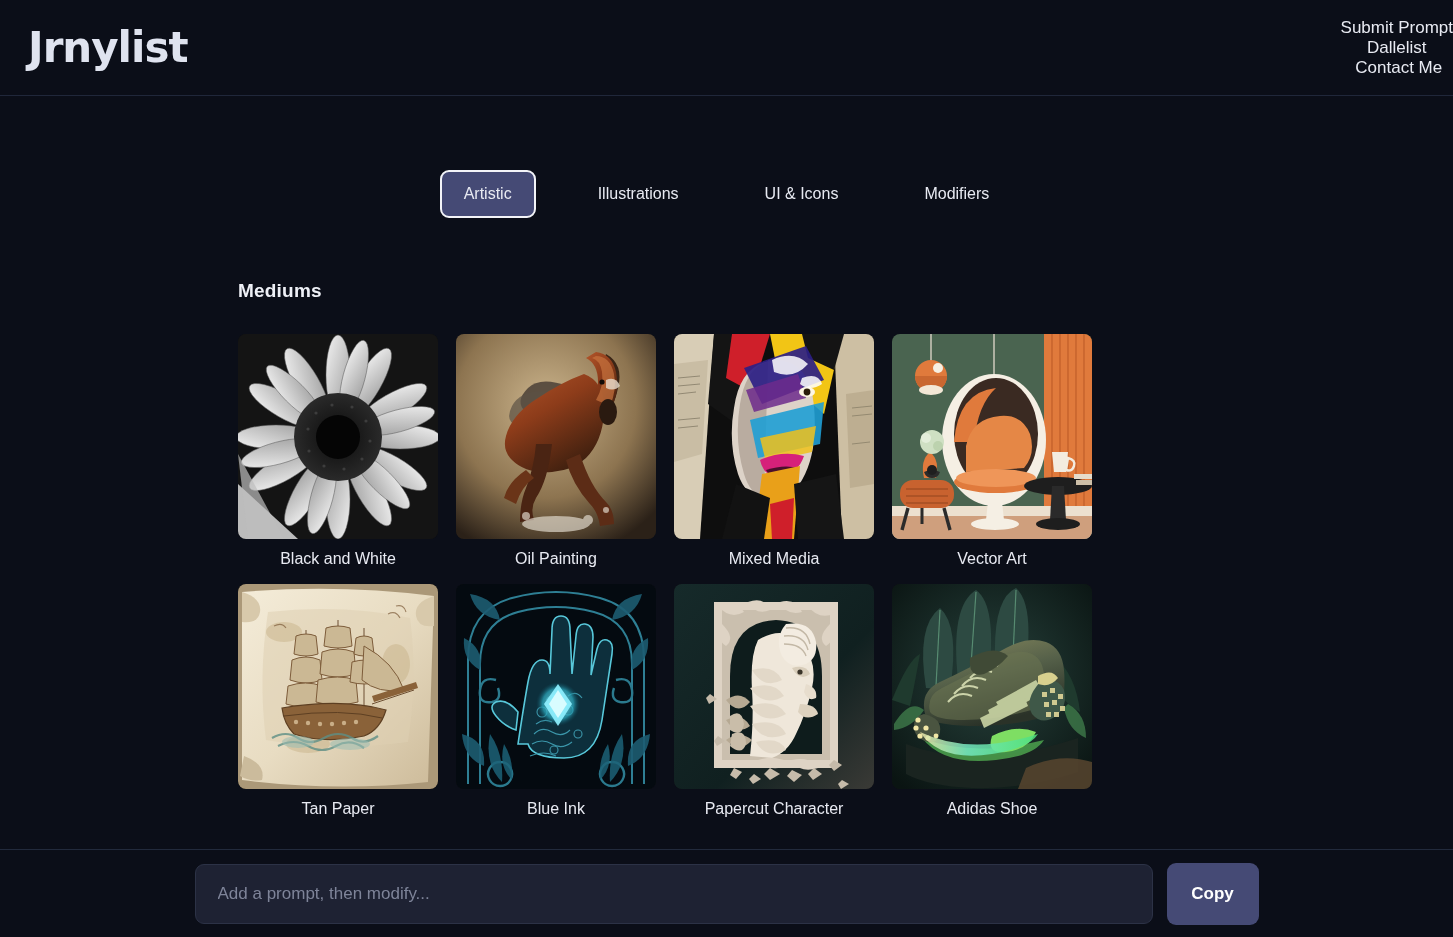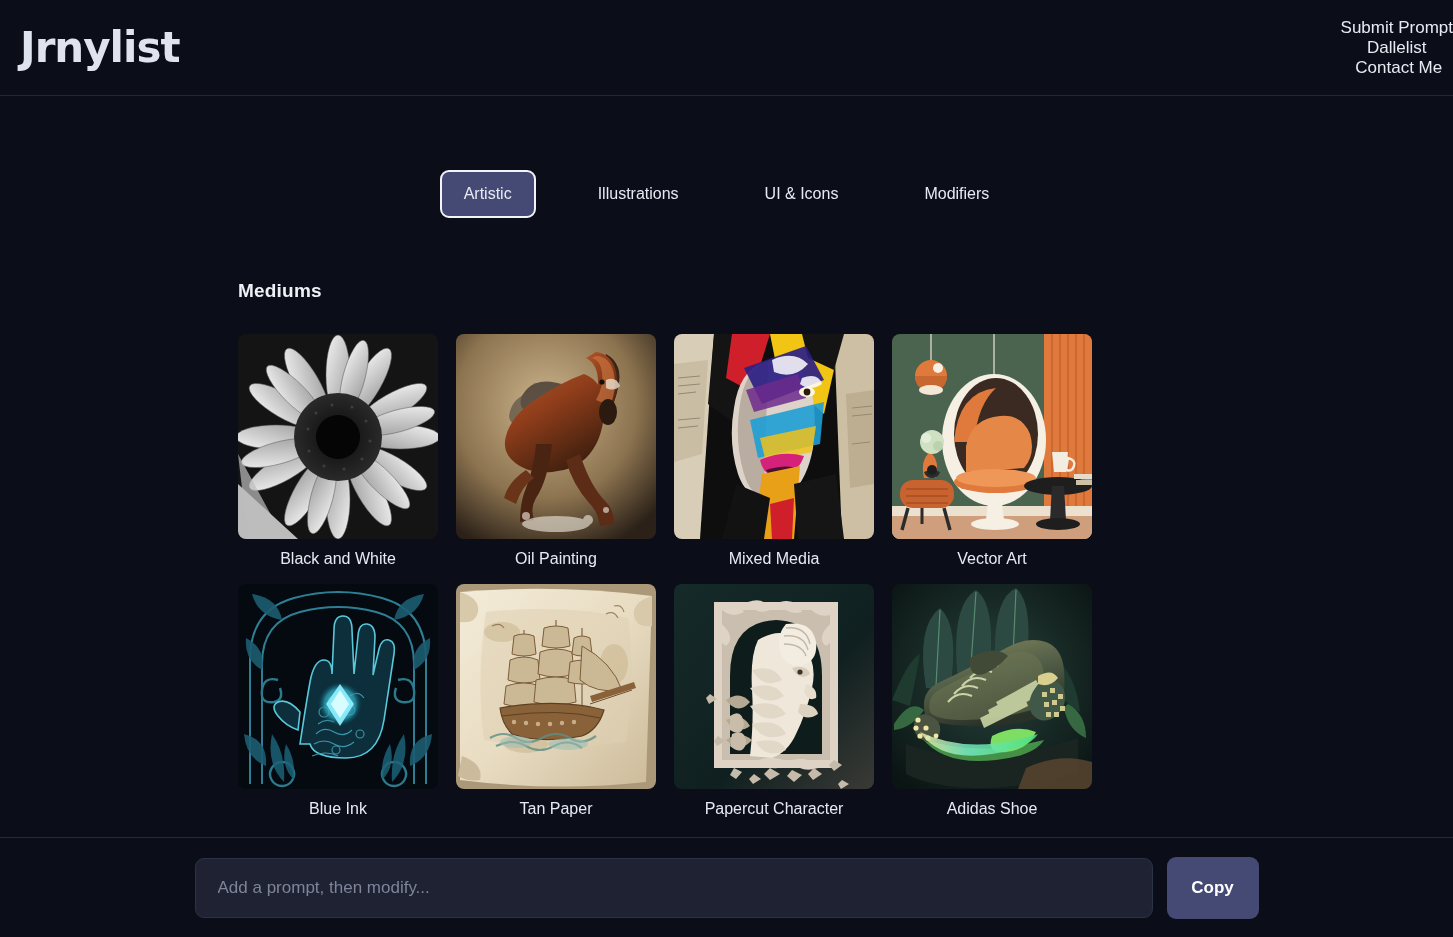--- a/index.html
+++ b/index.html
@@ -9,21 +9,21 @@
     font-family:"Liberation Sans", sans-serif;
     overflow:hidden;
   }
   #app { position:relative; width:1453px; height:937px; background:#0b0e18; }
 
   
   .header {
     position:absolute; top:0; left:0; width:1453px; height:96px;
     background:#0b0e18;
     border-bottom:1px solid #20273a;
-    display:flex; align-items:center; justify-content:space-between;
+    display:flex; align-items:center; justify-content:space-between;padding-left:8px;
   }
   .logo {
     margin-left:20px;
     font-family:"DejaVu Sans", sans-serif;
     font-weight:bold;
     font-size:42px;
     letter-spacing:-1px;
     color:#dfe3ef;
   }
   .nav { display:flex; align-items:center; gap:0; margin-right:0;flex-direction:column; }
@@ -70,21 +70,21 @@
     overflow:hidden; position:relative; background:#111;
   }
   .thumb svg { display:block; width:200px; height:205px; }
   .card-label {
     margin-top:11px; text-align:center;
     font-size:16px; color:#e8eaf2;
   }
 
   
   .bottombar {
-    position:absolute; left:0; bottom:0; width:1453px; height:100px;
+    position:absolute; left:0; bottom:0; width:1453px; height:88px;
     background:#0b0e18; border-top:1px solid #222a3c;
     display:flex; align-items:center; justify-content:center; gap:14px;
   }
   .prompt-input {
     width:958px; height:60px;
     background:#1e2233; border:1px solid #2c3246; border-radius:9px;
     color:#e8eaf2; font-size:17px; padding:0 22px;
     font-family:"Liberation Sans", sans-serif; outline:none;
   }
   .prompt-input::placeholder { color:#7e8499; }
@@ -317,77 +317,20 @@
             <rect x="184" y="146" width="20" height="5" fill="#cdbfa8"></rect>
           </svg>
         </div>
         <div class="card-label">Vector Art</div>
       </div>
 
       <div class="card">
         <div class="thumb">
           <svg viewBox="0 0 200 205">
             <defs>
-              <radialGradient id="glow" cx="50%" cy="50%" r="50%">
-                <stop offset="0%" stop-color="#b7fbff"></stop>
-                  <stop offset="70%" stop-color="#2aa6bb"></stop>
-                <stop offset="100%" stop-color="#0d4a5a" stop-opacity="0"></stop>
-              </radialGradient>
-            </defs>
-            <rect width="200" height="205" fill="#040a10"></rect>
-            <g stroke="#2e7f94" fill="none" stroke-width="2">
-              <path d="M12 200 L12 76 q0 -50 44 -62 q44 -12 88 0 q44 12 44 62 L188 200"></path>
-              <path d="M24 200 L24 80 q0 -42 38 -52 q38 -10 76 0 q38 10 38 52 L176 200"></path>
-            </g>
-            <g fill="#1d5d72" opacity=".9">
-              <path d="M14 10 q26 4 30 26 q-24 -4 -30 -26z"></path>
-              <path d="M186 10 q-26 4 -30 26 q24 -4 30 -26z"></path>
-              <path d="M8 54 q20 10 16 32 q-18 -10 -16 -32z"></path>
-              <path d="M192 54 q-20 10 -16 32 q18 -10 16 -32z"></path>
-              <path d="M6 150 q24 6 22 32 q-20 -8 -22 -32z"></path>
-              <path d="M194 150 q-24 6 -22 32 q20 -8 22 -32z"></path>
-            </g>
-            <g stroke="#2b7a8e" fill="none" stroke-width="2.4">
-              <path d="M40 96 q-14 -4 -16 10 q-2 14 12 12 q10 -2 6 -14"></path>
-              <path d="M160 96 q14 -4 16 10 q2 14 -12 12 q-10 -2 -6 -14"></path>
-              <path d="M44 178 a12 12 0 1 0 .1 0"></path>
-              <path d="M156 178 a12 12 0 1 0 .1 0"></path>
-            </g>
-            <path d="M62 160 q6 -40 10 -62 q4 -22 14 -22 q8 0 8 14 l2 -44 q0 -14 9 -14 q9 0 9 14 l2 44 l4 -38 q1 -13 9 -12 q8 1 8 13 l-2 38 l6 -26 q3 -11 10 -9 q7 2 5 14 l-10 66 q-6 38 -38 38 q-32 0 -36 -14z" fill="#0d2f3c" stroke="#58c8da" stroke-width="1.6"></path>
-            <path d="M62 128 q-12 -14 -22 -10 q-8 4 0 14 q8 10 20 14z" fill="#0d2f3c" stroke="#58c8da" stroke-width="1.6"></path>
-            <g stroke="#3e9cb0" fill="none" stroke-width="1.1" opacity=".95">
-              <path d="M78 150 q8 -8 18 -2 q10 6 18 -2"></path>
-              <path d="M76 160 q10 -6 20 0 q10 6 20 -2"></path>
-              <path d="M80 140 q8 -6 16 -2"></path>
-              <circle cx="86" cy="128" r="5"></circle>
-                <circle cx="112" cy="126" r="5"></circle>
-              <circle cx="98" cy="166" r="4"></circle>
-                <circle cx="122" cy="150" r="4"></circle>
-              <path d="M90 116 q6 -8 14 -2"></path>
-                <path d="M112 112 q8 -6 14 2"></path>
-              <path d="M74 172 q14 -6 26 0"></path>
-            </g>
-            <circle cx="102" cy="120" r="22" fill="url(#glow)" opacity=".75"></circle>
-            <path d="M102 100 L116 120 L102 142 L88 120 Z" fill="#8ef0ff" opacity=".92"></path>
-            <path d="M102 106 L111 120 L102 134 L93 120 Z" fill="#d8fcff"></path>
-            <g fill="#1d6277" opacity=".85">
-              <path d="M34 150 q14 20 12 48 q-18 -18 -12 -48z"></path>
-              <path d="M166 150 q-14 20 -12 48 q18 -18 12 -48z"></path>
-              <path d="M48 160 q10 16 8 36 q-14 -14 -8 -36z"></path>
-              <path d="M152 160 q-10 16 -8 36 q14 -14 8 -36z"></path>
-            </g>
-          </svg>
-        </div>
-        <div class="card-label">Blue Ink</div>
-      </div>
-
-      <div class="card">
-        <div class="thumb">
-          <svg viewBox="0 0 200 205">
-            <defs>
               <linearGradient id="pap" x1="0" y1="0" x2="1" y2="1">
                 <stop offset="0%" stop-color="#f4ecd9"></stop>
                   <stop offset="50%" stop-color="#e8dcc2"></stop>
                 <stop offset="100%" stop-color="#cdbb9a"></stop>
               </linearGradient>
             </defs>
             <rect width="200" height="205" fill="#bda headers"></rect>
             <rect width="200" height="205" fill="#b8a customers"></rect>
             <rect width="200" height="205" fill="#ab9878"></rect>
             <path d="M4 8 q96 -8 192 4 l-6 186 q-92 10 -186 -2 z" fill="url(#pap)"></path>
@@ -437,20 +380,77 @@
               <ellipse cx="112" cy="160" rx="20" ry="6"></ellipse>
             </g>
             <g stroke="#7d5c3a" fill="none" stroke-width="1.1" opacity=".7">
               <path d="M150 30 q8 -4 12 4"></path>
                 <path d="M158 22 q8 -2 10 6"></path>
               <path d="M36 42 q8 -4 12 2"></path>
             </g>
           </svg>
         </div>
         <div class="card-label">Tan Paper</div>
+      </div>
+
+      <div class="card">
+        <div class="thumb">
+          <svg viewBox="0 0 200 205">
+            <defs>
+              <radialGradient id="glow" cx="50%" cy="50%" r="50%">
+                <stop offset="0%" stop-color="#b7fbff"></stop>
+                  <stop offset="70%" stop-color="#2aa6bb"></stop>
+                <stop offset="100%" stop-color="#0d4a5a" stop-opacity="0"></stop>
+              </radialGradient>
+            </defs>
+            <rect width="200" height="205" fill="#040a10"></rect>
+            <g stroke="#2e7f94" fill="none" stroke-width="2">
+              <path d="M12 200 L12 76 q0 -50 44 -62 q44 -12 88 0 q44 12 44 62 L188 200"></path>
+              <path d="M24 200 L24 80 q0 -42 38 -52 q38 -10 76 0 q38 10 38 52 L176 200"></path>
+            </g>
+            <g fill="#1d5d72" opacity=".9">
+              <path d="M14 10 q26 4 30 26 q-24 -4 -30 -26z"></path>
+              <path d="M186 10 q-26 4 -30 26 q24 -4 30 -26z"></path>
+              <path d="M8 54 q20 10 16 32 q-18 -10 -16 -32z"></path>
+              <path d="M192 54 q-20 10 -16 32 q18 -10 16 -32z"></path>
+              <path d="M6 150 q24 6 22 32 q-20 -8 -22 -32z"></path>
+              <path d="M194 150 q-24 6 -22 32 q20 -8 22 -32z"></path>
+            </g>
+            <g stroke="#2b7a8e" fill="none" stroke-width="2.4">
+              <path d="M40 96 q-14 -4 -16 10 q-2 14 12 12 q10 -2 6 -14"></path>
+              <path d="M160 96 q14 -4 16 10 q2 14 -12 12 q-10 -2 -6 -14"></path>
+              <path d="M44 178 a12 12 0 1 0 .1 0"></path>
+              <path d="M156 178 a12 12 0 1 0 .1 0"></path>
+            </g>
+            <path d="M62 160 q6 -40 10 -62 q4 -22 14 -22 q8 0 8 14 l2 -44 q0 -14 9 -14 q9 0 9 14 l2 44 l4 -38 q1 -13 9 -12 q8 1 8 13 l-2 38 l6 -26 q3 -11 10 -9 q7 2 5 14 l-10 66 q-6 38 -38 38 q-32 0 -36 -14z" fill="#0d2f3c" stroke="#58c8da" stroke-width="1.6"></path>
+            <path d="M62 128 q-12 -14 -22 -10 q-8 4 0 14 q8 10 20 14z" fill="#0d2f3c" stroke="#58c8da" stroke-width="1.6"></path>
+            <g stroke="#3e9cb0" fill="none" stroke-width="1.1" opacity=".95">
+              <path d="M78 150 q8 -8 18 -2 q10 6 18 -2"></path>
+              <path d="M76 160 q10 -6 20 0 q10 6 20 -2"></path>
+              <path d="M80 140 q8 -6 16 -2"></path>
+              <circle cx="86" cy="128" r="5"></circle>
+                <circle cx="112" cy="126" r="5"></circle>
+              <circle cx="98" cy="166" r="4"></circle>
+                <circle cx="122" cy="150" r="4"></circle>
+              <path d="M90 116 q6 -8 14 -2"></path>
+                <path d="M112 112 q8 -6 14 2"></path>
+              <path d="M74 172 q14 -6 26 0"></path>
+            </g>
+            <circle cx="102" cy="120" r="22" fill="url(#glow)" opacity=".75"></circle>
+            <path d="M102 100 L116 120 L102 142 L88 120 Z" fill="#8ef0ff" opacity=".92"></path>
+            <path d="M102 106 L111 120 L102 134 L93 120 Z" fill="#d8fcff"></path>
+            <g fill="#1d6277" opacity=".85">
+              <path d="M34 150 q14 20 12 48 q-18 -18 -12 -48z"></path>
+              <path d="M166 150 q-14 20 -12 48 q18 -18 12 -48z"></path>
+              <path d="M48 160 q10 16 8 36 q-14 -14 -8 -36z"></path>
+              <path d="M152 160 q-10 16 -8 36 q14 -14 8 -36z"></path>
+            </g>
+          </svg>
+        </div>
+        <div class="card-label">Blue Ink</div>
       </div>
 
       <div class="card">
         <div class="thumb">
           <svg viewBox="0 0 200 205">
             <defs>
               <linearGradient id="pcbg" x1="0" y1="0" x2="1" y2="1">
                 <stop offset="0%" stop-color="#162a2a"></stop>
                   <stop offset="60%" stop-color="#102020"></stop>
                 <stop offset="100%" stop-color="#3a3a36"></stop>

